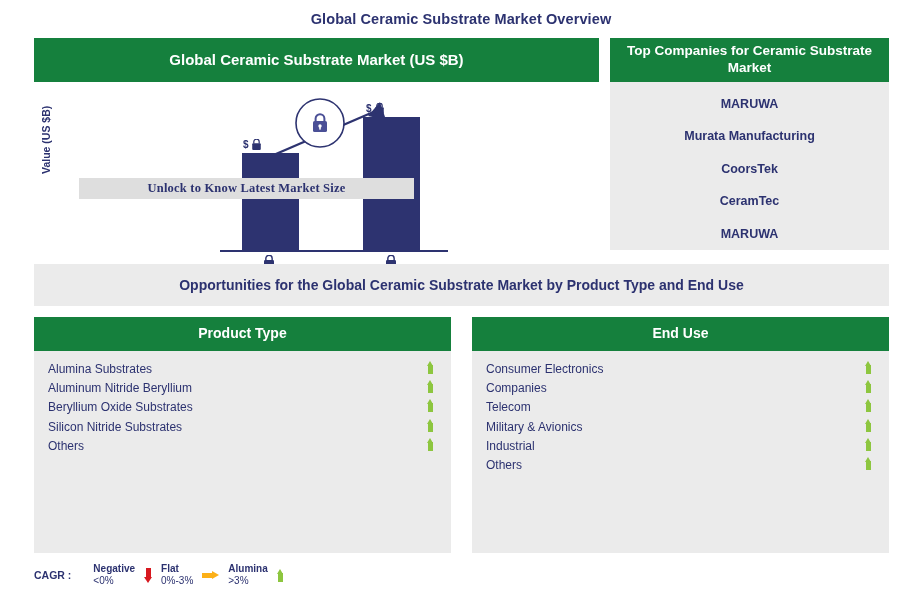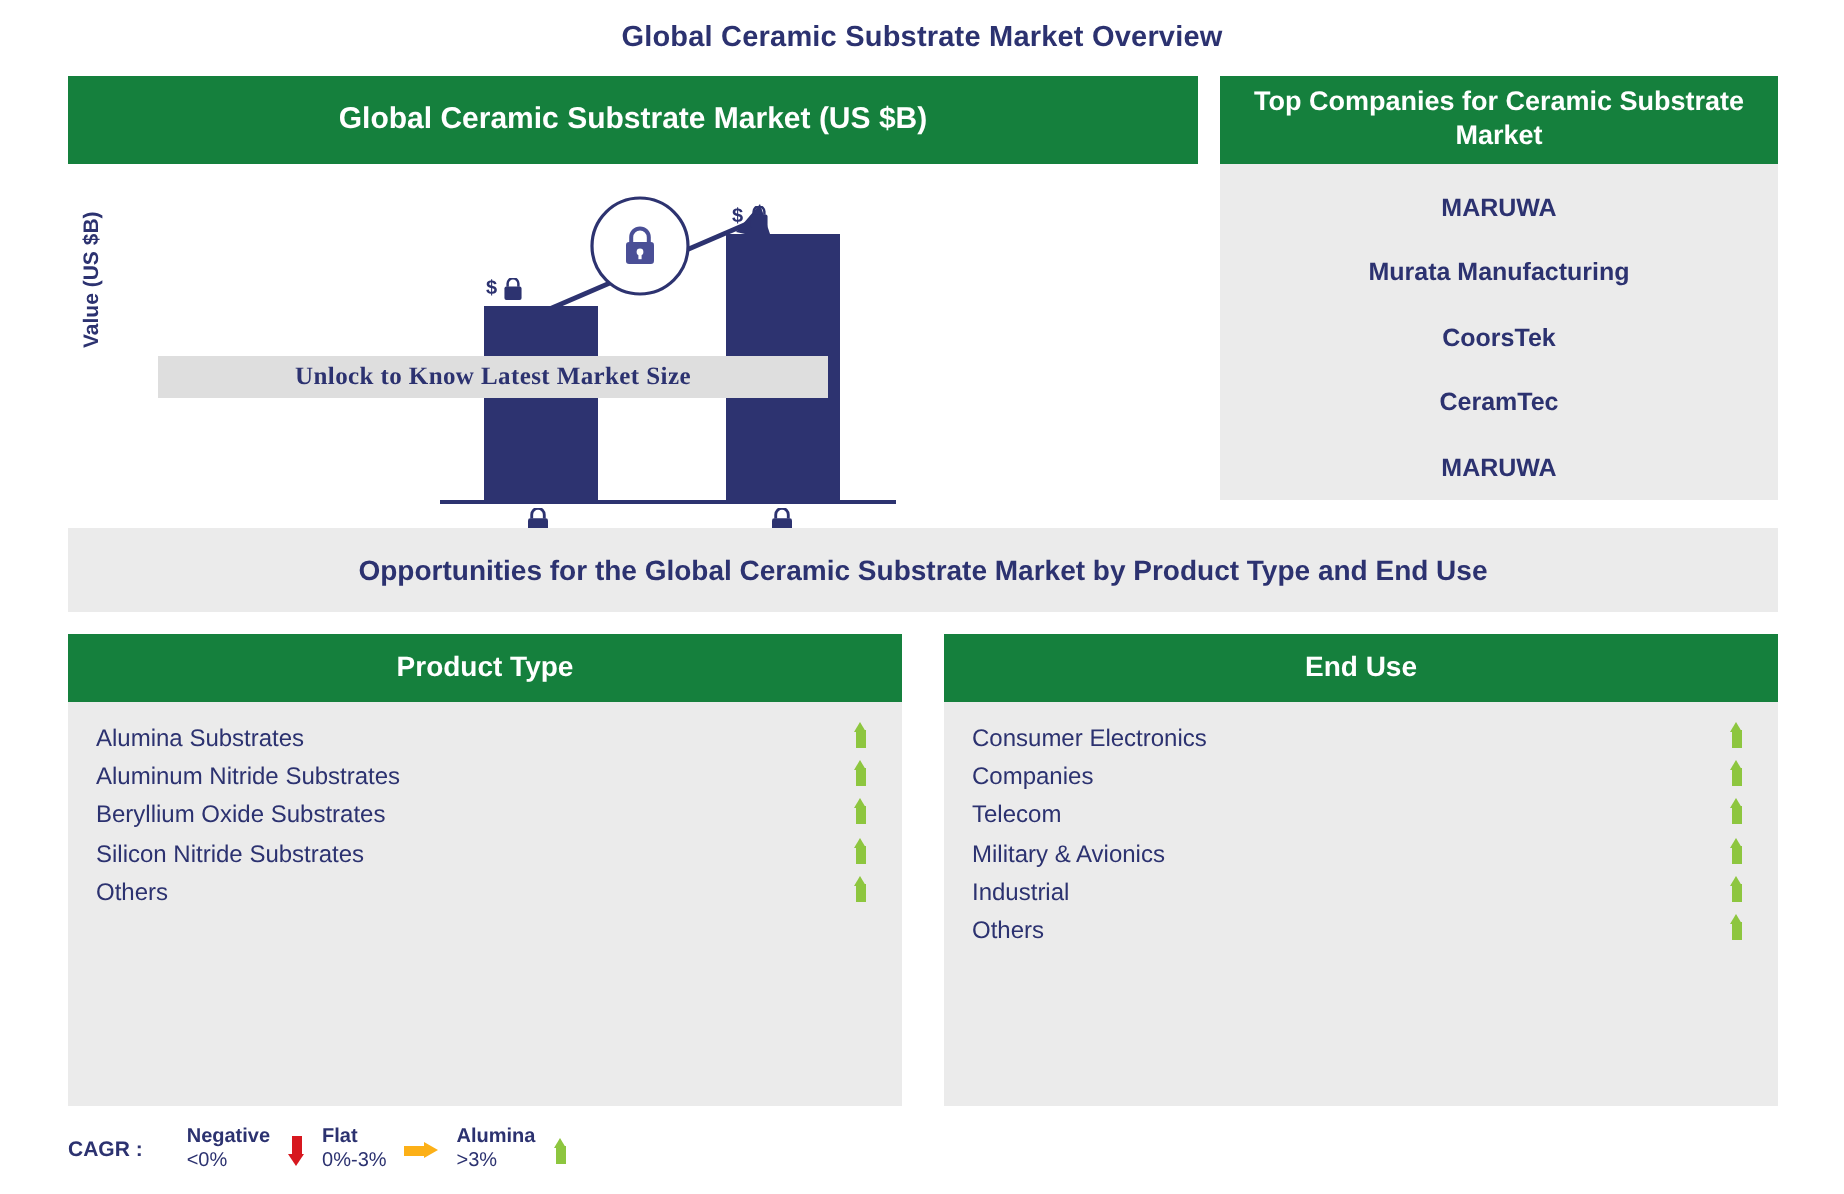--- a/index.html
+++ b/index.html
@@ -244,21 +244,21 @@
   <div class="opp-banner">Opportunities for the Global Ceramic Substrate Market by Product Type and End Use</div>
 
   <div class="cat-panel cat-left">
     <div class="hdr cat-hdr">Product Type</div>
     <div class="cat-body">
       <div class="cat-row">
         <span class="lbl">Alumina Substrates</span>
         <span class="trend"><span class="arrow-up"></span></span>
       </div>
       <div class="cat-row">
-        <span class="lbl">Aluminum Nitride Substrates</span>
+        <span class="lbl">Aluminum Nitride Beryllium</span>
         <span class="trend"><span class="arrow-up"></span></span>
       </div>
       <div class="cat-row">
         <span class="lbl">Beryllium Oxide Substrates</span>
         <span class="trend"><span class="arrow-up"></span></span>
       </div>
       <div class="cat-row">
         <span class="lbl">Silicon Nitride Substrates</span>
         <span class="trend"><span class="arrow-up"></span></span>
       </div>

